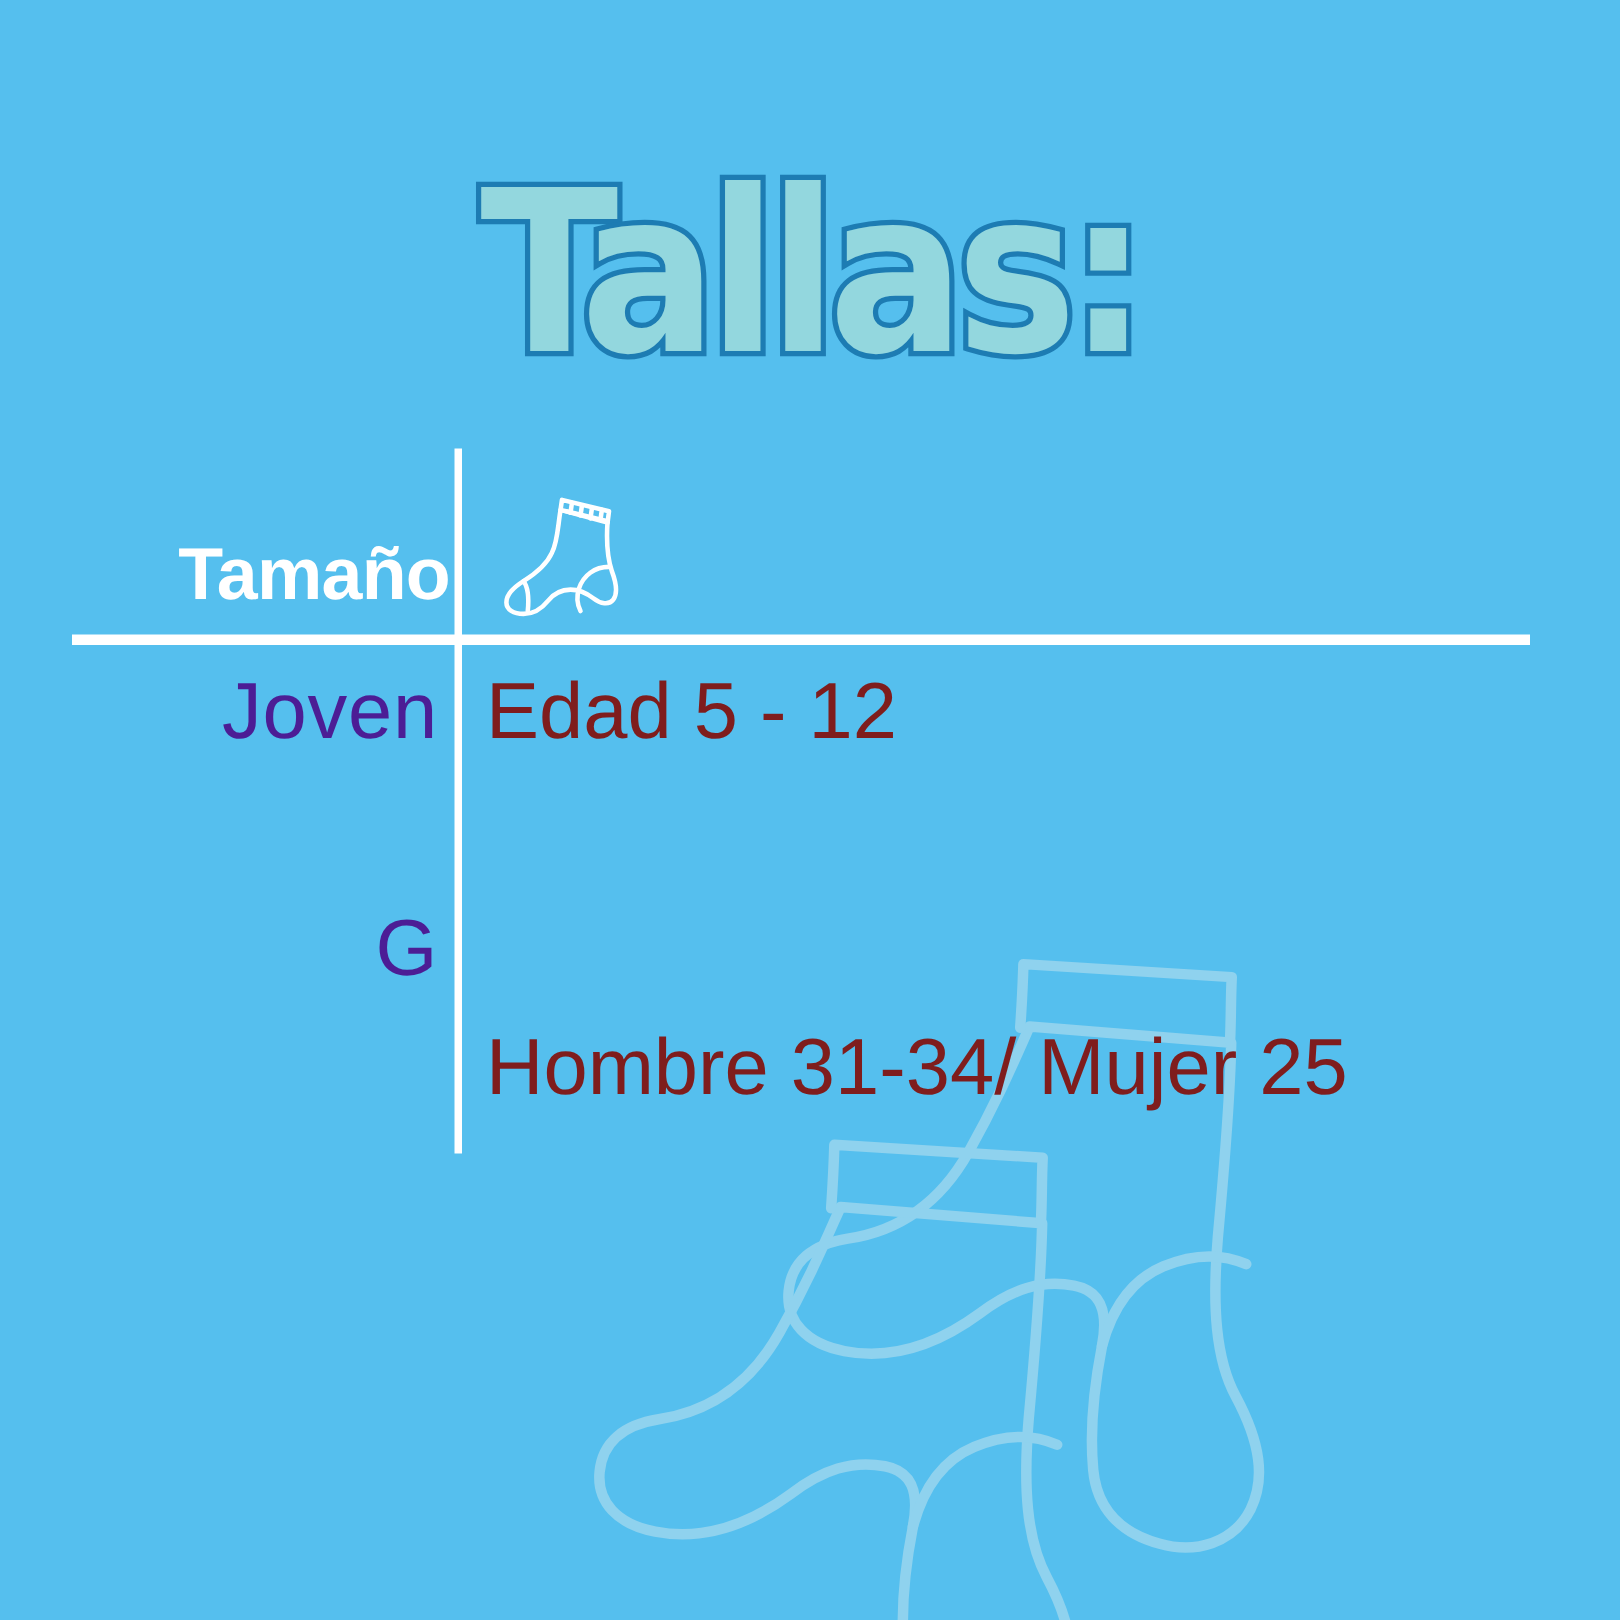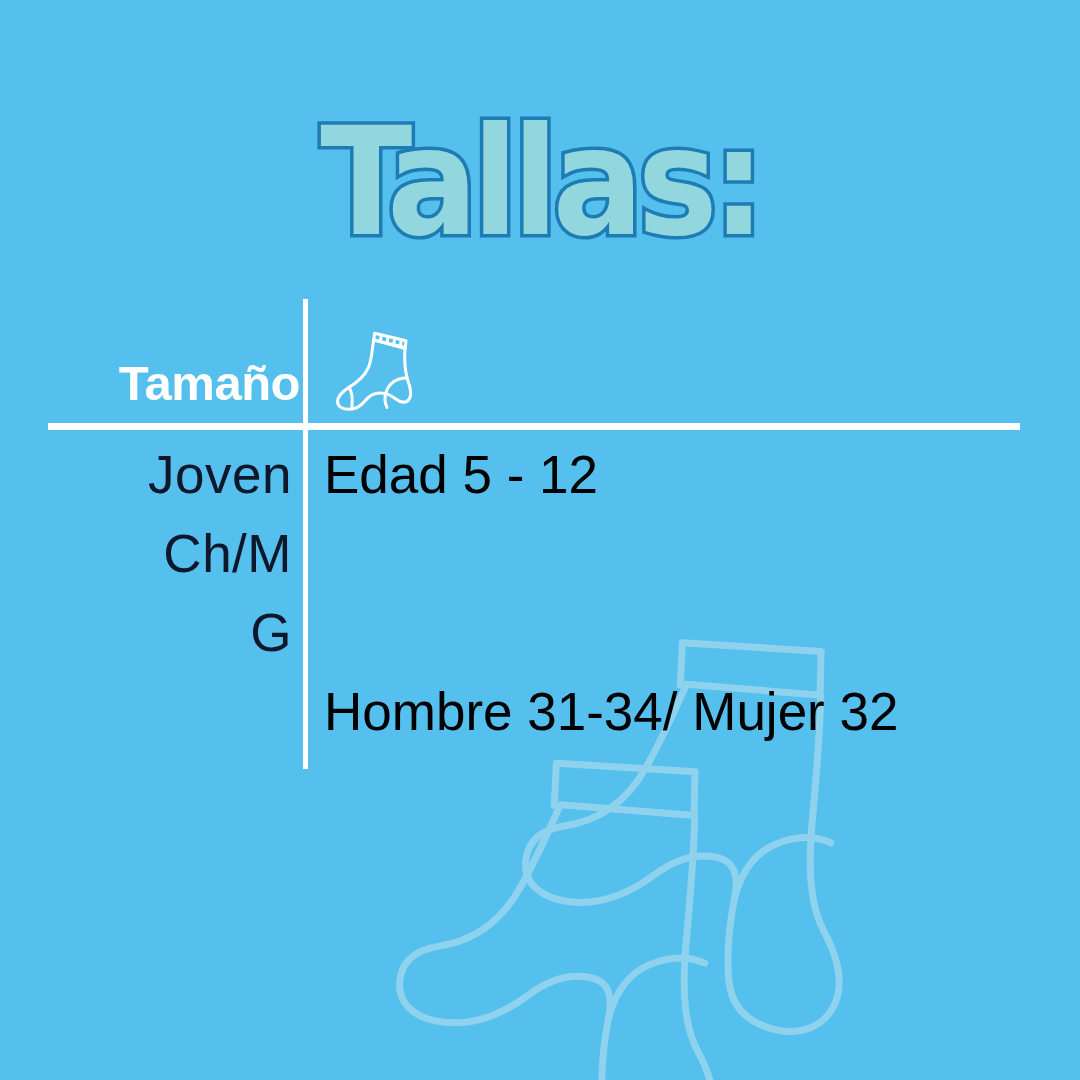--- a/index.html
+++ b/index.html
@@ -79,32 +79,32 @@
   .row{
     position:relative;
     height:79px;
     width:1080px;
   }
   .cell-size{
     position:absolute;
     left:0;top:0;
     width:292px;
     text-align:right;
-    color:#0f172a;
+    color:#4c1d95;
     font-size:53px;
     font-weight:300;
     line-height:72px;
     letter-spacing:0.5px;
   }
   .cell-desc{
     position:absolute;
     left:324px;top:0;
     width:740px;
     text-align:left;
-    color:#000000;
+    color:#7f1d1d;
     font-size:53px;
     font-weight:300;
     line-height:72px;
     letter-spacing:0px;
     white-space:nowrap;
   }
 </style>
 </head>
 <body>
 
@@ -202,24 +202,23 @@
         <path d="M80 62 C70 62 62 68 59 77 C57 83 58 89 60 93"></path>
       </g>
     </svg>
 
     <div class="rows">
       <div class="row">
         <div class="cell-size">Joven</div>
         <div class="cell-desc">Edad 5 - 12</div>
       </div>
       <div class="row">
-        <div class="cell-size">Ch/M</div>
       </div>
       <div class="row">
         <div class="cell-size">G</div>
       </div>
       <div class="row">
-        <div class="cell-desc">Hombre 31-34/ Mujer 32</div>
+        <div class="cell-desc">Hombre 31-34/ Mujer 25</div>
       </div>
     </div>
 
   </div>
 </div>
 
 </body></html>

